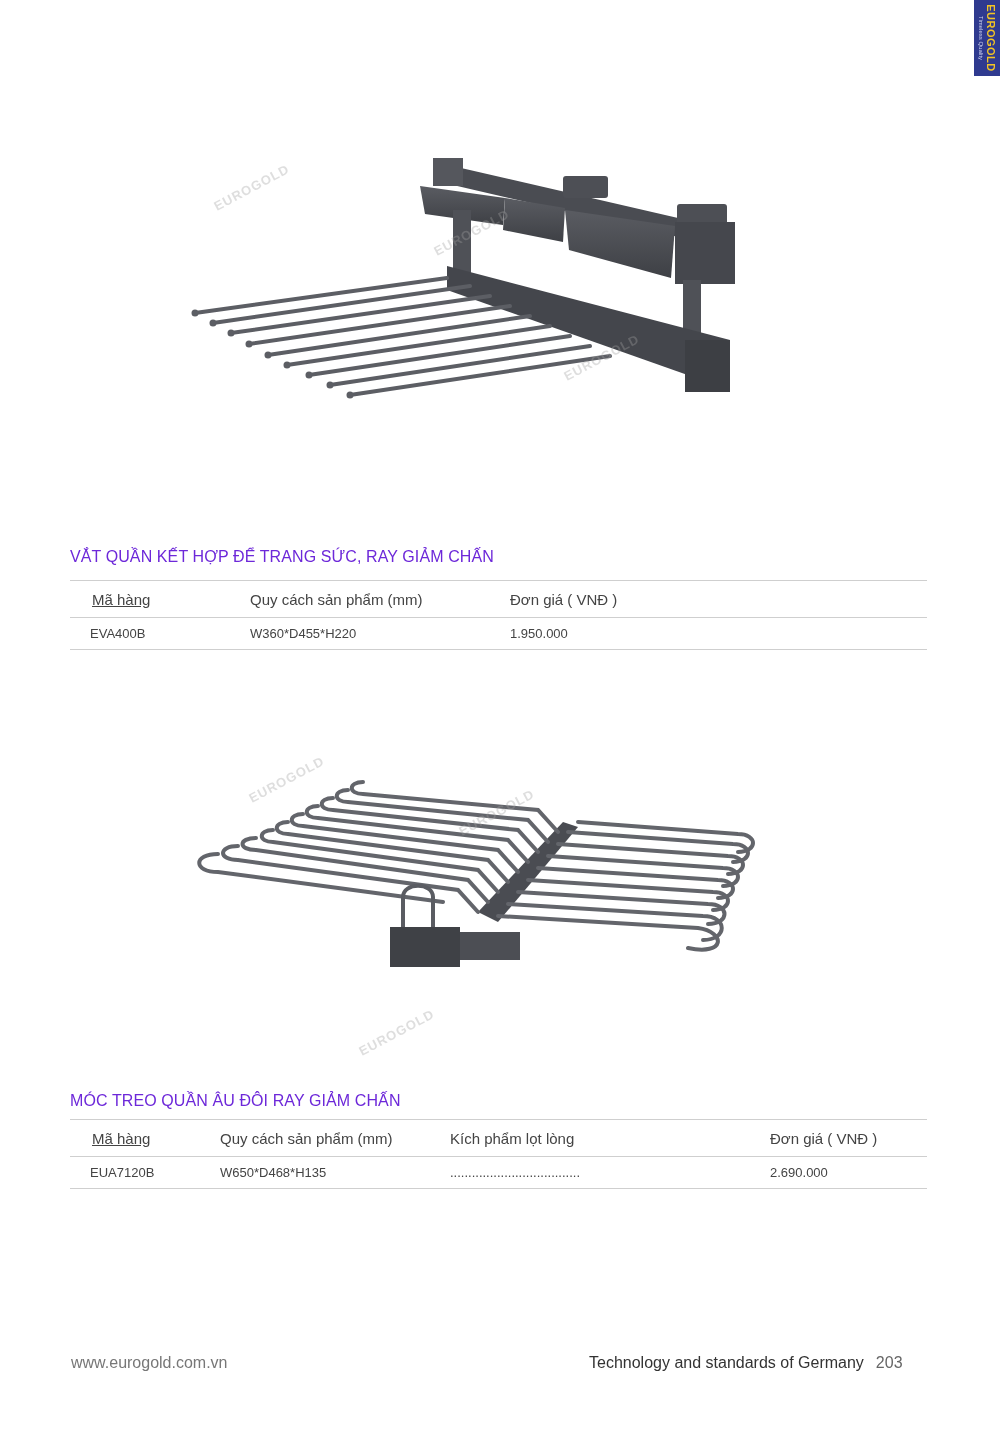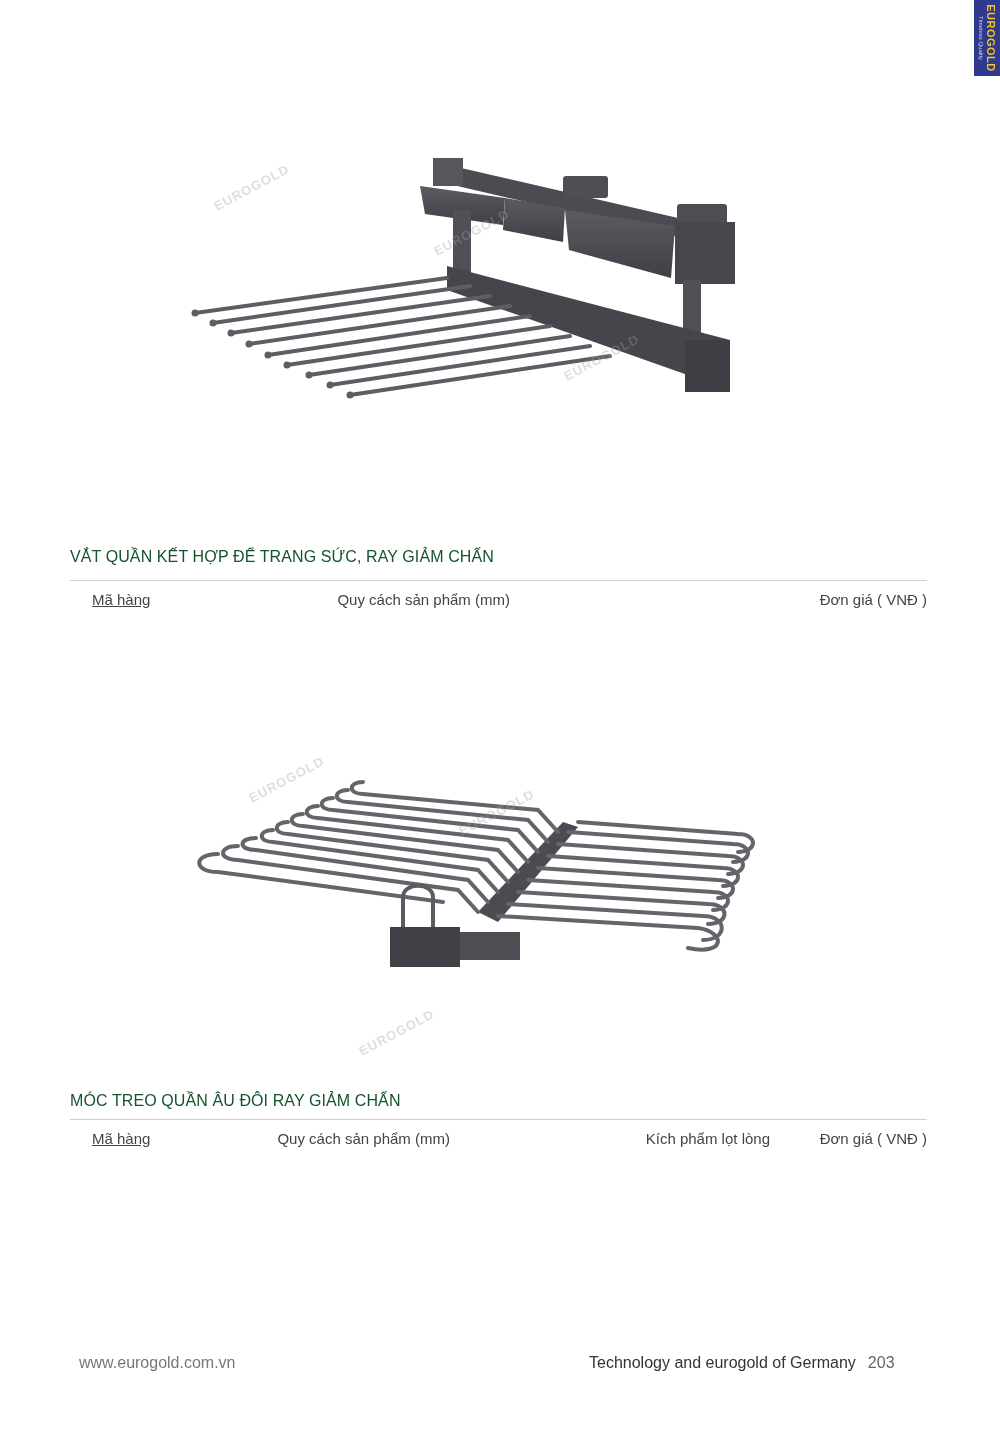--- a/index.html
+++ b/index.html
@@ -17,35 +17,35 @@
   .brand-tab .name { color: #f2c424; font-weight: bold; font-size: 11px; letter-spacing: 0.5px; display: block; }
   .brand-tab .tag { color: #cfd3ee; font-size: 6px; display: block; margin-top: 1px; }
 
   .product-image { position: absolute; }
   .watermark {
     position: absolute; color: rgba(160,160,160,0.35); font-size: 13px; font-weight: bold;
     letter-spacing: 1px; transform: rotate(-28deg); pointer-events: none;
   }
 
   .section-title {
-    position: absolute; left: 70px; font-size: 16px; color: #14532d; letter-spacing: 0.1px;
+    position: absolute; left: 70px; font-size: 16px; color: #6d28d9; letter-spacing: 0.1px;
   }
   .ptable {
     position: absolute; left: 70px; width: 857px; border-collapse: collapse;
   }
   .ptable th, .ptable td {
-    border-top: 1px solid #cfcfcf; font-weight: normal; text-align: right; padding: 0;
+    border-top: 1px solid #cfcfcf; font-weight: normal; text-align: left; padding: 0;
   }
   .ptable tr:last-child td { border-bottom: 1px solid #cfcfcf; }
   .ptable th { height: 36px; font-size: 15px; color: #444; }
   .ptable td { height: 31px; font-size: 13px; color: #444; }
   .ptable .first { text-align: left; padding-left: 22px; text-decoration: underline; }
   .ptable .firstcell { text-align: left; padding-left: 20px; }
 
-  .footer-left { position: absolute; left: 79px; top: 1354px; font-size: 16px; color: #777; }
+  .footer-left { position: absolute; left: 71px; top: 1354px; font-size: 16px; color: #777; }
   .footer-right { position: absolute; left: 589px; top: 1354px; font-size: 16px; color: #333; }
   .footer-right .page { color: #666; margin-left: 12px; }
 </style>
 </head>
 <body>
 
 <div class="brand-tab">
   <div class="inner">
     <span class="name">EUROGOLD</span>
     <span class="tag">Timeless Quality</span>
@@ -112,20 +112,25 @@
       <col style="width:180px">
       <col style="width:260px">
       <col>
     </colgroup>
   <tbody>
       <tr>
     <th class="first">Mã hàng</th>
     <th>Quy cách sản phẩm (mm)</th>
     <th>Đơn giá ( VNĐ )</th>
   </tr>
+  <tr>
+    <td class="firstcell">EVA400B</td>
+    <td>W360*D455*H220</td>
+    <td>1.950.000</td>
+  </tr>
 </tbody>
   </table>
 
 <div class="product-image" style="left:178px; top:772px; width:620px; height:210px;">
   <svg width="620" height="210" viewBox="0 0 620 210">
 
     <polygon points="300,140 385,50 400,55 320,150" fill="#4a4c52"></polygon>
     <rect x="212" y="155" width="70" height="40" fill="#3f4146"></rect>
     <rect x="282" y="160" width="60" height="28" fill="#4c4e54"></rect>
 
@@ -169,19 +174,25 @@
       <col style="width:320px">
       <col>
     </colgroup>
   <tbody>
       <tr>
     <th class="first">Mã hàng</th>
     <th>Quy cách sản phẩm (mm)</th>
     <th>Kích phẩm lọt lòng</th>
     <th>Đơn giá ( VNĐ )</th>
   </tr>
+  <tr>
+    <td class="firstcell">EUA7120B</td>
+    <td>W650*D468*H135</td>
+    <td>....................................</td>
+    <td>2.690.000</td>
+  </tr>
 </tbody>
   </table>
 
 <div class="footer-left">www.eurogold.com.vn</div>
 <div class="footer-right">
-  <span>Technology and eurogold of Germany</span><span class="page">203</span>
+  <span>Technology and standards of Germany</span><span class="page">203</span>
 </div>
 
 </body></html>

